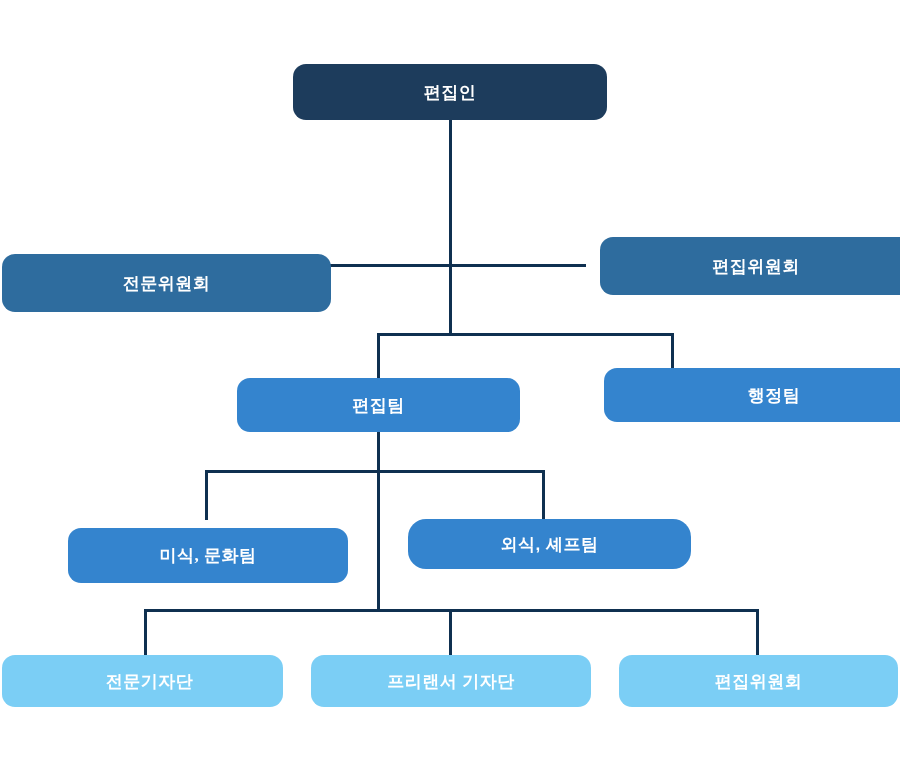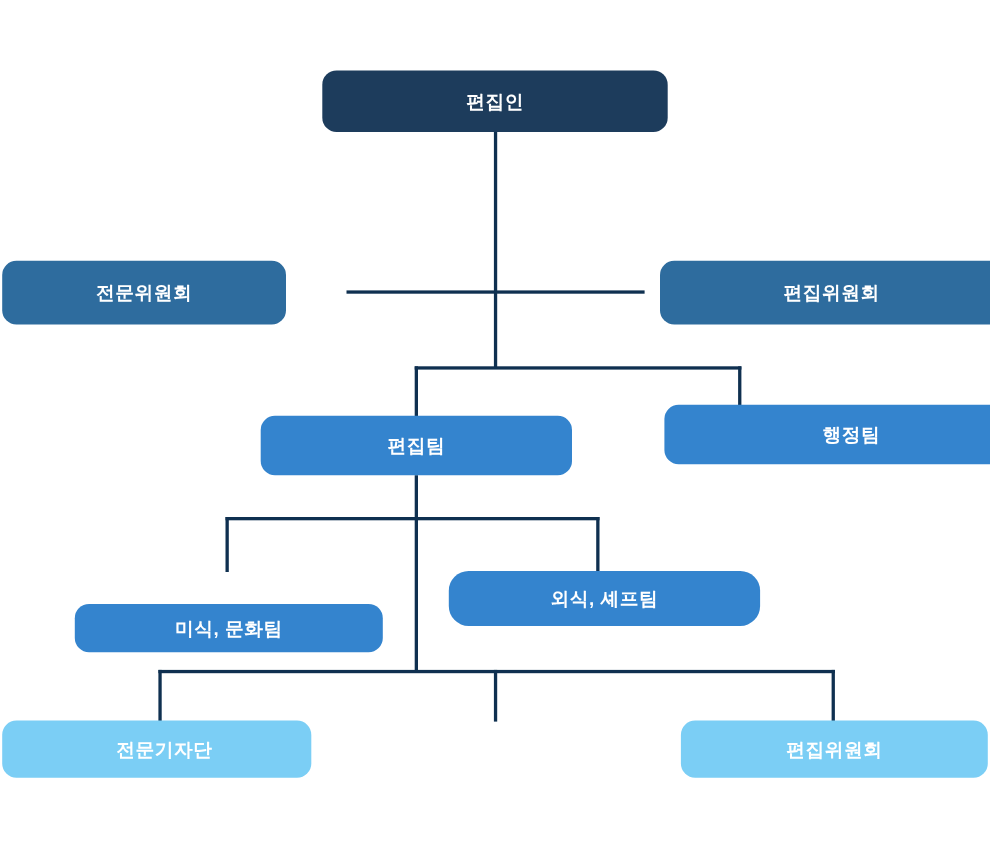--- a/index.html
+++ b/index.html
@@ -32,25 +32,25 @@
   .lv2 { background: var(--committee-bg, #2e6c9e); }
   .lv3 { background: var(--team-bg, #3484ce); }
   .lv5 { background: var(--reporter-bg, #7bcef5); }
   .line {
     position: absolute;
     background: var(--line, #0f3050);
   }
 
   
   .n-editor     { left: 293px; top: 64px;  width: 314px; height: 56px; }
-  .n-expert     { left: 2px;   top: 237px; width: 258px; height: 58px; }
+  .n-expert     { left: 2px;   top: 254px; width: 329px; height: 58px; }
   .n-editorial  { left: 600px; top: 237px; width: 312px; height: 58px; }
   .n-editing    { left: 237px; top: 378px; width: 283px; height: 54px; }
   .n-admin      { left: 604px; top: 368px; width: 340px; height: 54px; }
-  .n-gourmet    { left: 68px;  top: 549px; width: 280px; height: 44px; }
+  .n-gourmet    { left: 68px;  top: 528px; width: 280px; height: 55px; font-family: Liberation Serif, serif; }
   .n-dining     { left: 408px; top: 519px; width: 283px; height: 50px; border-radius: 18px; }
   .n-pro        { left: 2px;   top: 655px; width: 281px; height: 52px; padding-left: 14px; }
   .n-freelance  { left: 311px; top: 655px; width: 280px; height: 52px; }
   .n-student    { left: 619px; top: 655px; width: 279px; height: 52px; }
 
   
   .c-v1 { left: 449px; top: 120px; width: 3px;   height: 215px; }
   .c-h1 { left: 315px; top: 264px; width: 271px; height: 3px; }
   .c-h2 { left: 377px; top: 333px; width: 297px; height: 3px; }
   .c-v2 { left: 377px; top: 333px; width: 3px;   height: 47px; }
@@ -92,16 +92,17 @@
   <div class="node lv3 n-editing">편집팀</div>
 
   <div class="node lv3 n-admin">행정팀</div>
 
   <div class="node lv3 n-gourmet">미식, 문화팀</div>
 
   <div class="node lv3 n-dining">외식, 셰프팀</div>
 
   <div class="node lv5 n-pro">전문기자단</div>
 
+  <div class="node lv5 n-freelance">프리랜서 기자단</div>
 
   <div class="node lv5 n-student">편집위원회</div>
 
 </div>
 
 </body></html>

